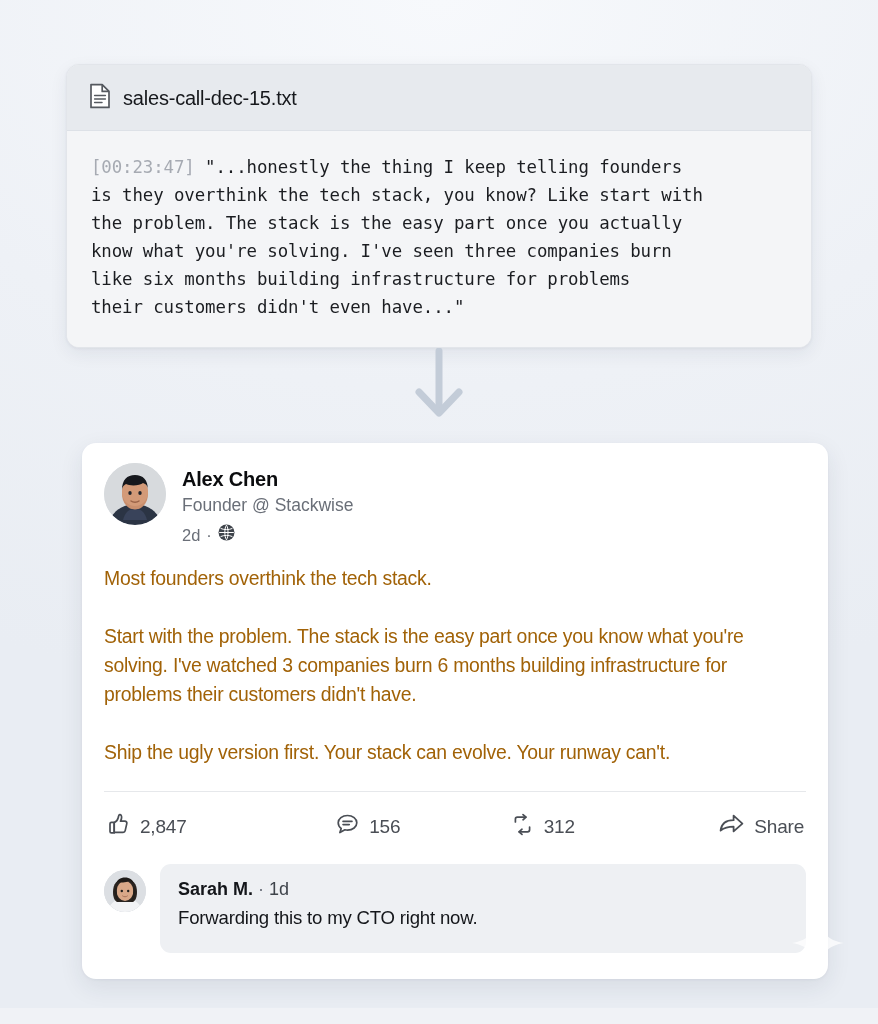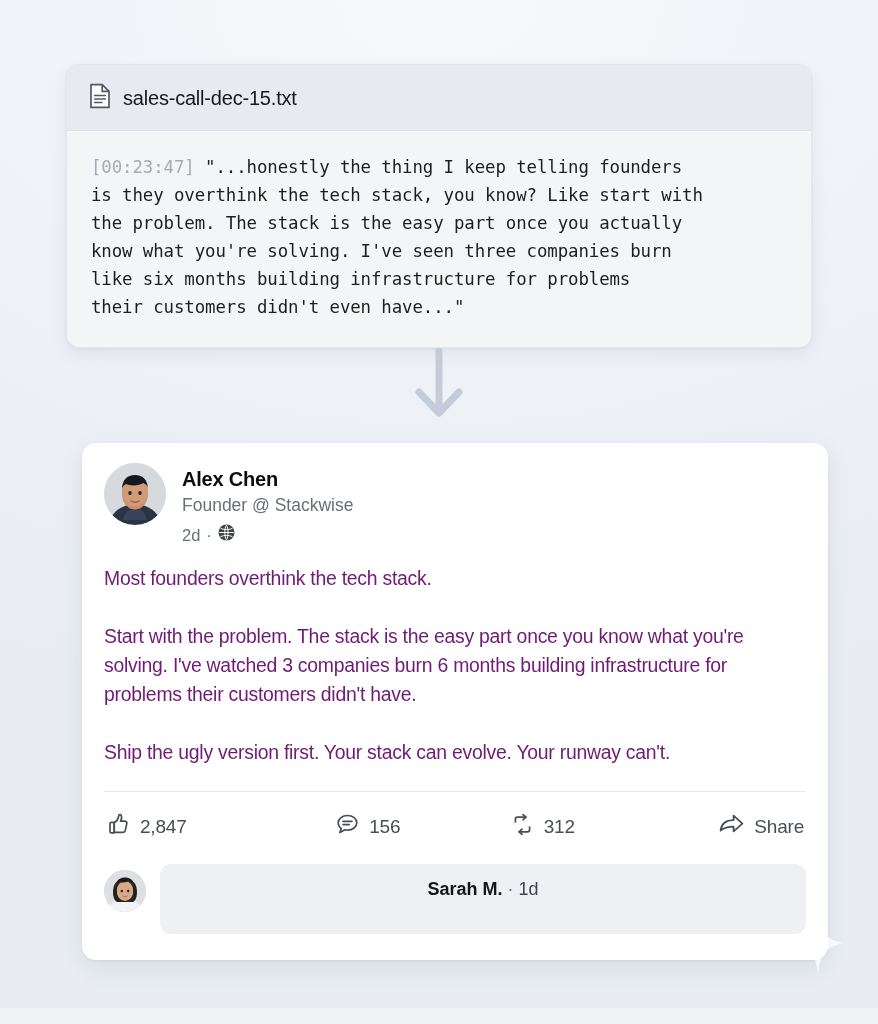--- a/index.html
+++ b/index.html
@@ -148,21 +148,21 @@
 
   .globe-icon { display: block; }
 
   .post-body {
     padding: 18px 22px 6px 22px;
   }
 
   .post-para {
     font-size: 19.4px;
     line-height: 29px;
-    color: #701a75;
+    color: #a16207;
     letter-spacing: -0.25px;
   }
 
   .post-para + .post-para { margin-top: 29px; }
 
   .divider {
     height: 1px;
     background: #e6e8eb;
     margin: 24px 0 0 0;
   }
@@ -208,22 +208,21 @@
     border-radius: 50%;
     overflow: hidden;
     background: #d9dce0;
     margin-top: 6px;
   }
 
   .comment-bubble {
     flex: 1 1 auto;
     background: #eef0f3;
     border-radius: 11px;
-    padding: 13px 18px 33px 18px;
-    text-align: center;
+    padding: 13px 18px 22px 18px;
   }
 
   .comment-head {
     font-size: 18px;
     color: #14161a;
     line-height: 24px;
   }
   .comment-author { font-weight: bold; }
   .comment-sep { color: #6a6f78; font-weight: normal; }
   .comment-time { color: #3f444b; font-weight: normal; }
@@ -395,20 +394,21 @@
             <path d="M18.6 26c1.4 1.1 3.4 1.1 4.8 0" stroke="#a9745a" stroke-width="1" fill="none" stroke-linecap="round"></path>
           </g>
         </svg>
       </span>
       <div class="comment-bubble">
         <div class="comment-head">
           <span class="comment-author">Sarah M.</span>
           <span class="comment-sep">·</span>
           <span class="comment-time">1d</span>
         </div>
+        <div class="comment-text">Forwarding this to my CTO right now.</div>
       </div>
     </div>
 
   </div>
 
   <span class="sparkle">
     <svg width="56" height="62" viewBox="0 0 56 62">
       <path d="M28 2 C31 21 37 28 54 31 C37 34 31 41 28 60 C25 41 19 34 2 31 C19 28 25 21 28 2Z" fill="#ffffff" opacity="0.75"></path>
     </svg>
   </span>

